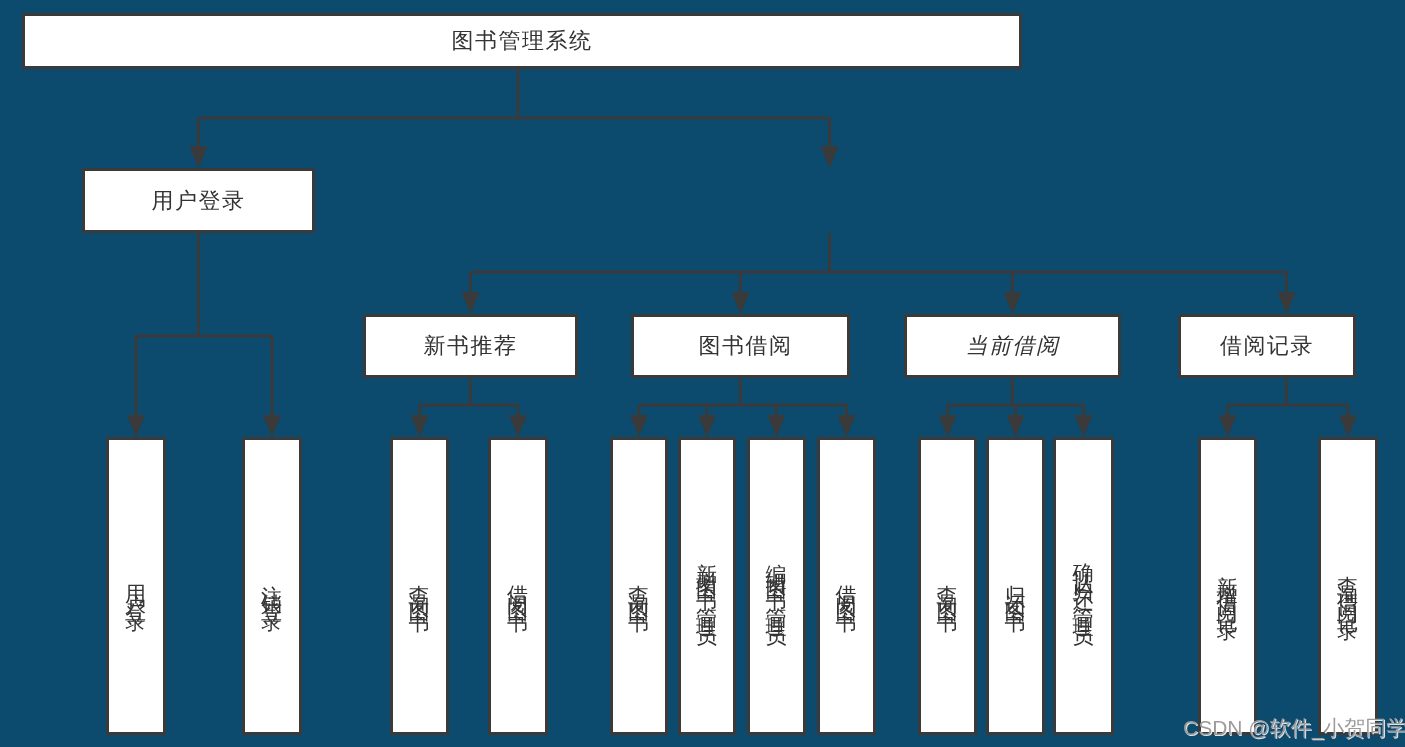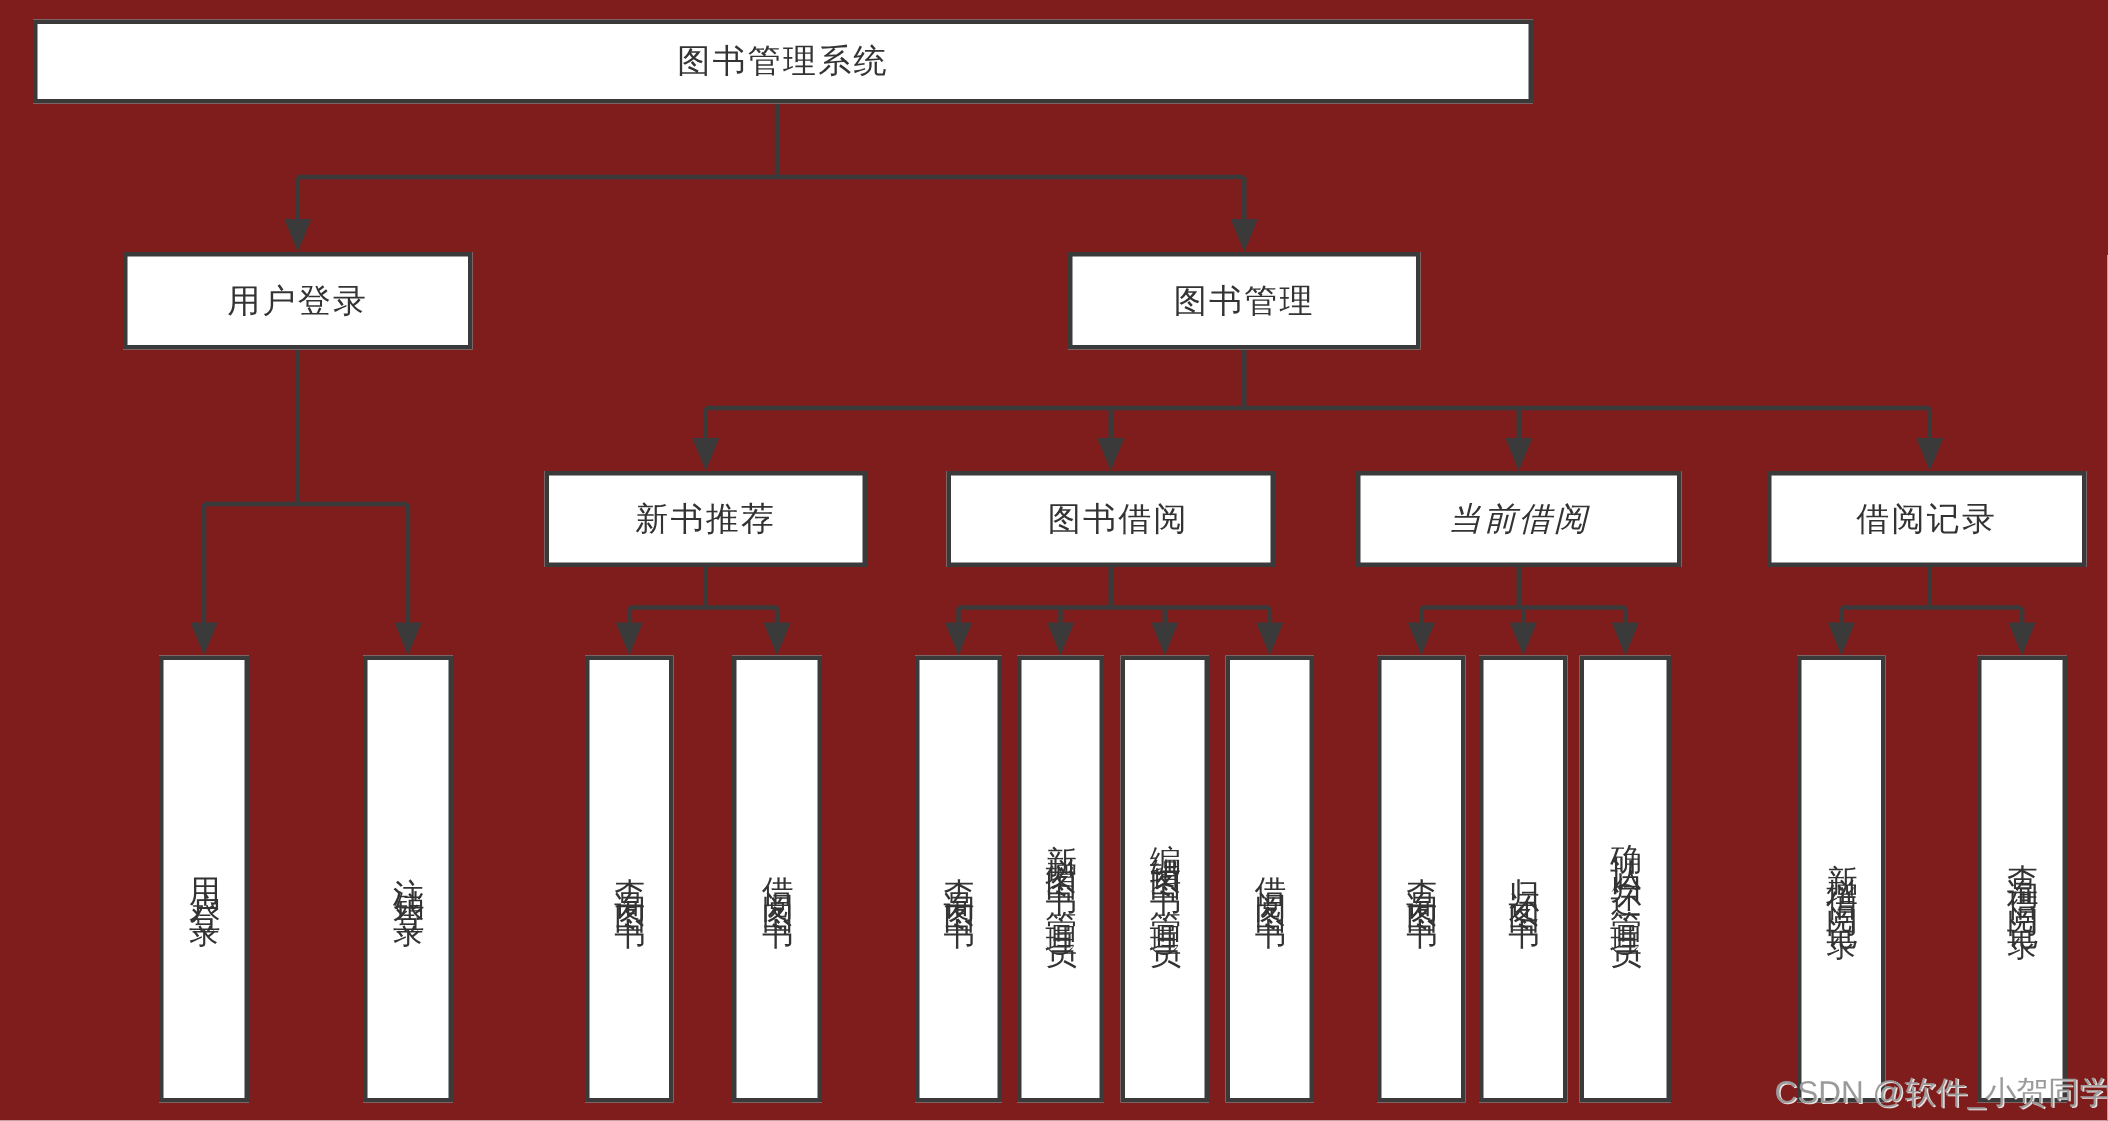--- a/index.html
+++ b/index.html
@@ -4,21 +4,21 @@
 <style>
   html, body {
     margin: 0;
     padding: 0;
     background: #ffffff;
   }
   .canvas {
     position: relative;
     width: 1405px;
     height: 747px;
-    background: #7f1d1d;
+    background: #0c4a6e;
     font-family: "Liberation Sans", "DejaVu Sans", sans-serif;
     color: #333333;
     overflow: hidden;
   }
   .connectors {
     position: absolute;
     left: 0;
     top: 0;
     width: 1405px;
     height: 747px;
@@ -96,34 +96,31 @@
     </g>
   </svg>
 
   <div class="node" style="left:22px; top:13px; width:1000px; height:56px;">
     <span class="h">图书管理系统</span>
   </div>
 
   <div class="node" style="left:82px; top:168px; width:233px; height:65px;">
     <span class="h">用户登录</span>
   </div>
-  <div class="node" style="left:712px; top:168px; width:235px; height:65px;">
-    <span class="h">图书管理</span>
-  </div>
 
   <div class="node" style="left:363px; top:314px; width:215px; height:64px;">
     <span class="h">新书推荐</span>
   </div>
   <div class="node" style="left:631px; top:314px; width:219px; height:64px;padding-left:10px;">
     <span class="h">图书借阅</span>
   </div>
   <div class="node" style="left:904px; top:314px; width:217px; height:64px;font-style:italic;">
     <span class="h">当前借阅</span>
   </div>
-  <div class="node" style="left:1178px; top:314px; width:213px; height:64px;">
+  <div class="node" style="left:1178px; top:314px; width:178px; height:64px;">
     <span class="h">借阅记录</span>
   </div>
 
   <div class="node" style="left:106px; top:437px; width:60px; height:298px;">
     <span class="v">用户登录</span>
   </div>
   <div class="node" style="left:242px; top:437px; width:60px; height:298px;">
     <span class="v">注销登录</span>
   </div>
 

